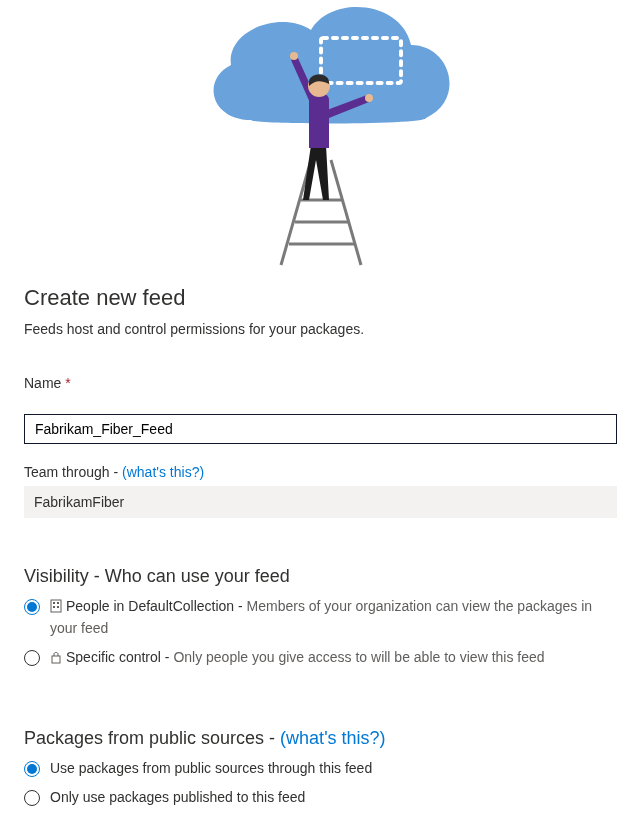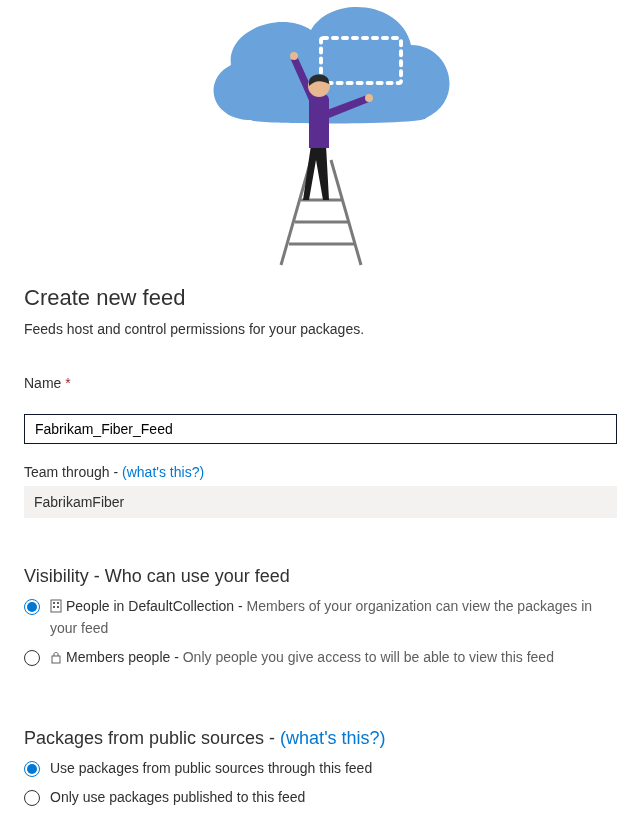--- a/index.html
+++ b/index.html
@@ -163,21 +163,21 @@
 </div>
 
 <div class="radio-row">
   <div class="radio"></div>
   <div class="radio-text">
     <span class="inline-icon">
       <svg width="12" height="14" viewBox="0 0 12 14">
           <rect x="2" y="6" width="8" height="7" fill="none" stroke="#605e5c" stroke-width="1"></rect>
           <path d="M 4 6 L 4 4 C 4 2 8 2 8 4 L 8 6" fill="none" stroke="#605e5c" stroke-width="1"></path>
         </svg>
-    </span><span>Members people - </span><span class="muted">Only people you give access to will be able to view this feed</span>
+    </span><span>Specific control - </span><span class="muted">Only people you give access to will be able to view this feed</span>
   </div>
 </div>
 
 <div class="spacer"></div>
 
 <div class="section-label">
   <span>Packages from public sources - </span><a class="link">(what's this?)</a>
 </div>
 
 <div class="radio-row">

